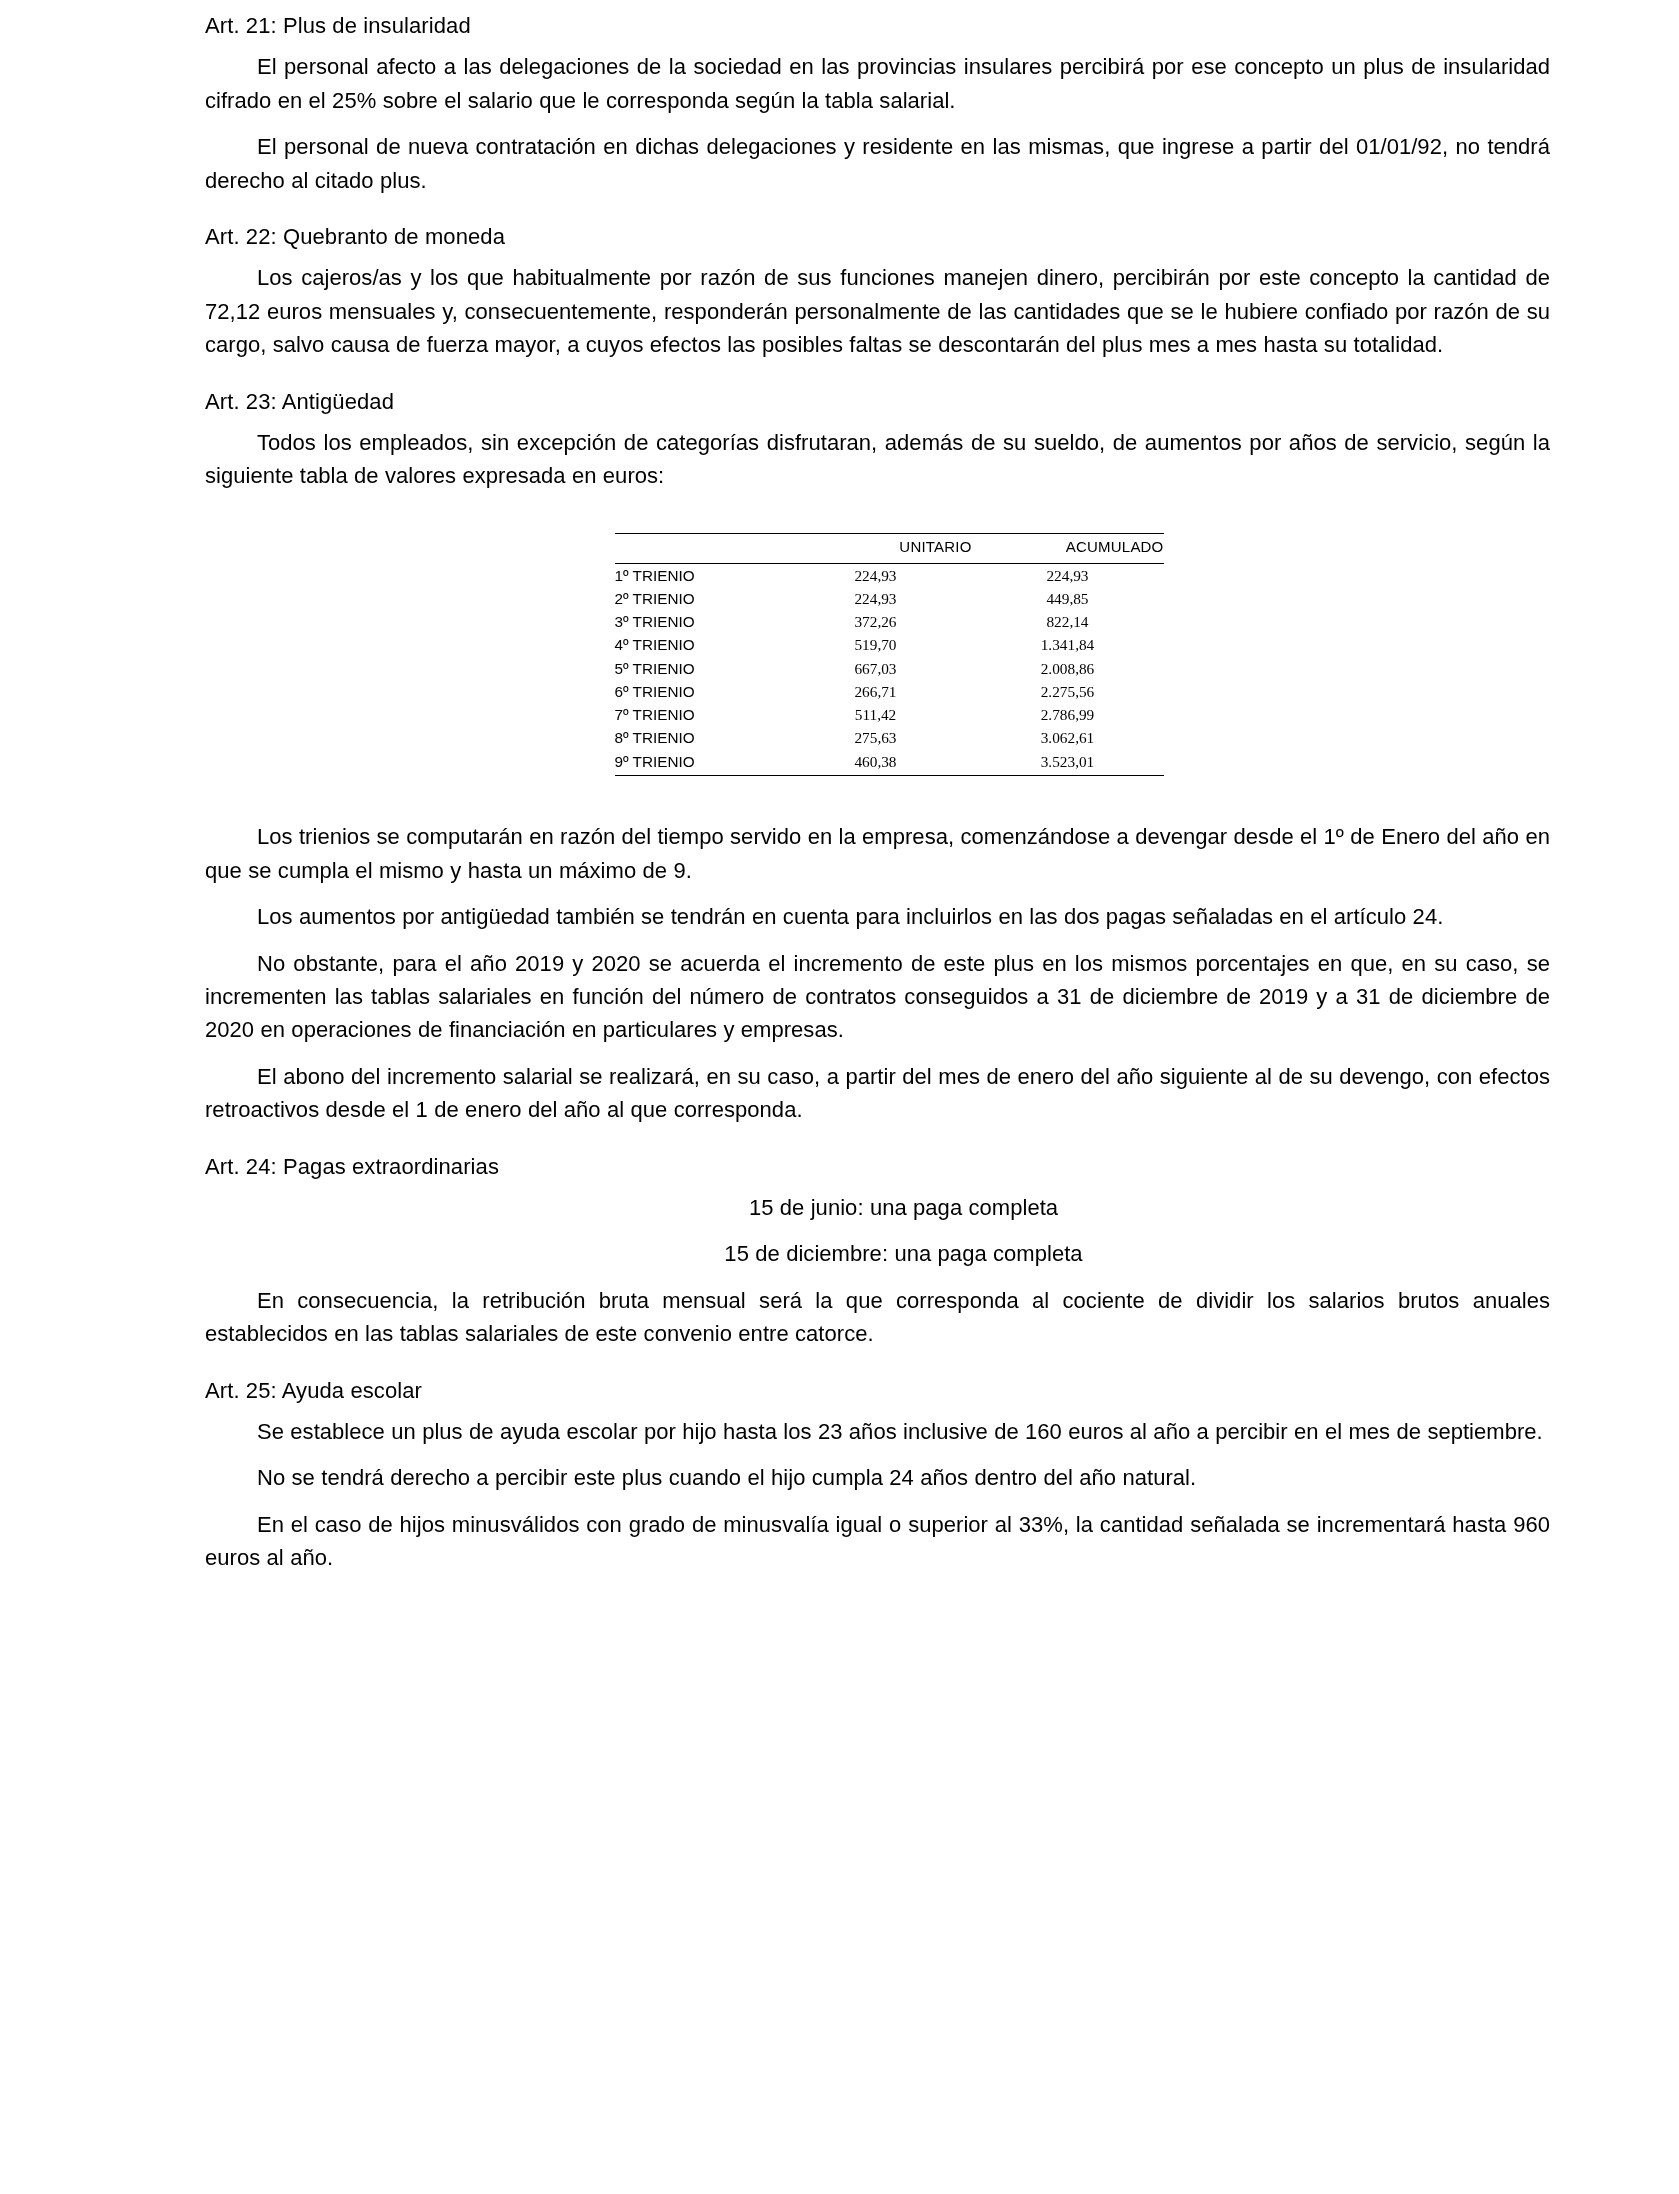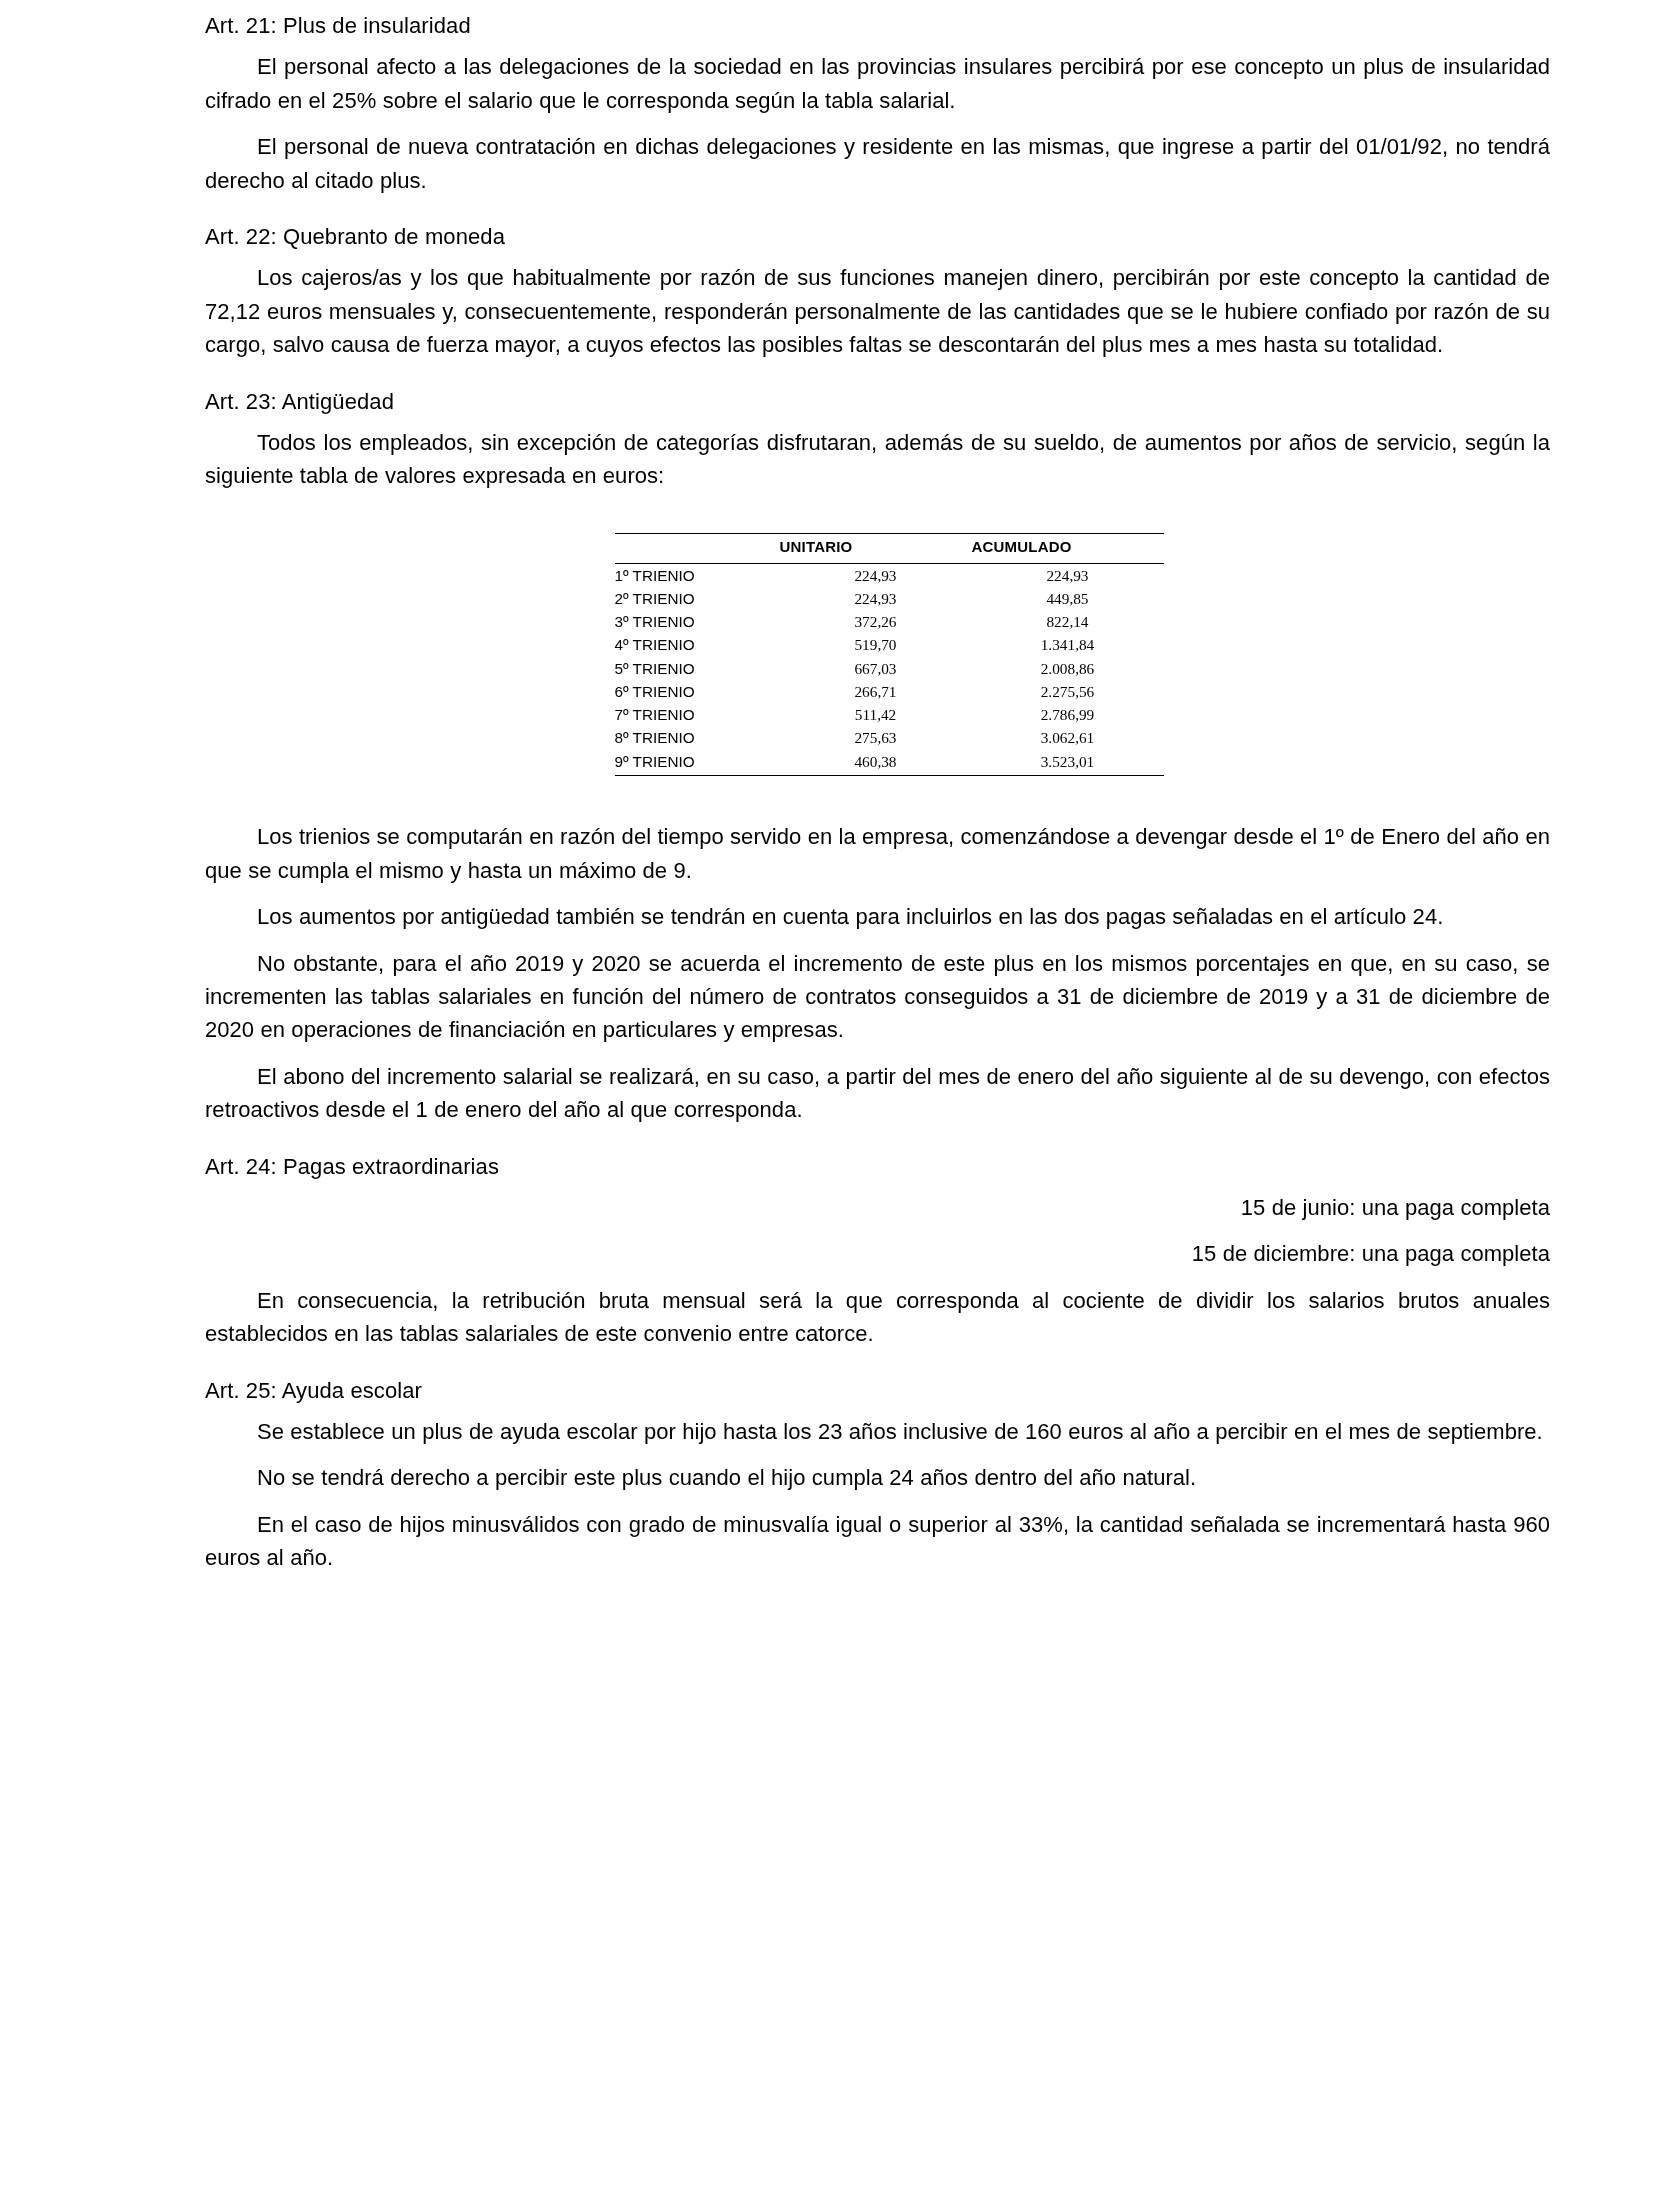--- a/index.html
+++ b/index.html
@@ -34,21 +34,21 @@
     line-height: 1.52;
     margin: 0 0 13px 0;
     text-align: justify;
     text-justify: inter-word;
     text-indent: 52px;
     letter-spacing: 0.04px;
     word-spacing: 0.2px;
   }
   p.para.listline {
     text-indent: 52px;
-    text-align: right;
+    text-align: center;
   }
   p.para.last {
     margin-bottom: 0;
   }
   
   .table-wrap {
     margin: 40px 0 44px 0;
     display: flex;
     justify-content: center;
   }
@@ -56,22 +56,22 @@
     border-collapse: collapse;
     font-size: 15px;
     margin-left: 23px;
   }
   table.trienios th,
   table.trienios td {
     padding: 0;
     line-height: 1.52;
   }
   table.trienios thead th {
-    font-weight: bold;
-    text-align: left;
+    font-weight: normal;
+    text-align: right;
     padding: 2.3px 0 3.8px 0;
     border-top: 1.5px solid #000;
     border-bottom: 1.5px solid #000;
     font-size: 15px;
     letter-spacing: 0.2px;
   }
   table.trienios thead th.blank {
     border-top: 1.5px solid #000;
     border-bottom: 1.5px solid #000;
   }

